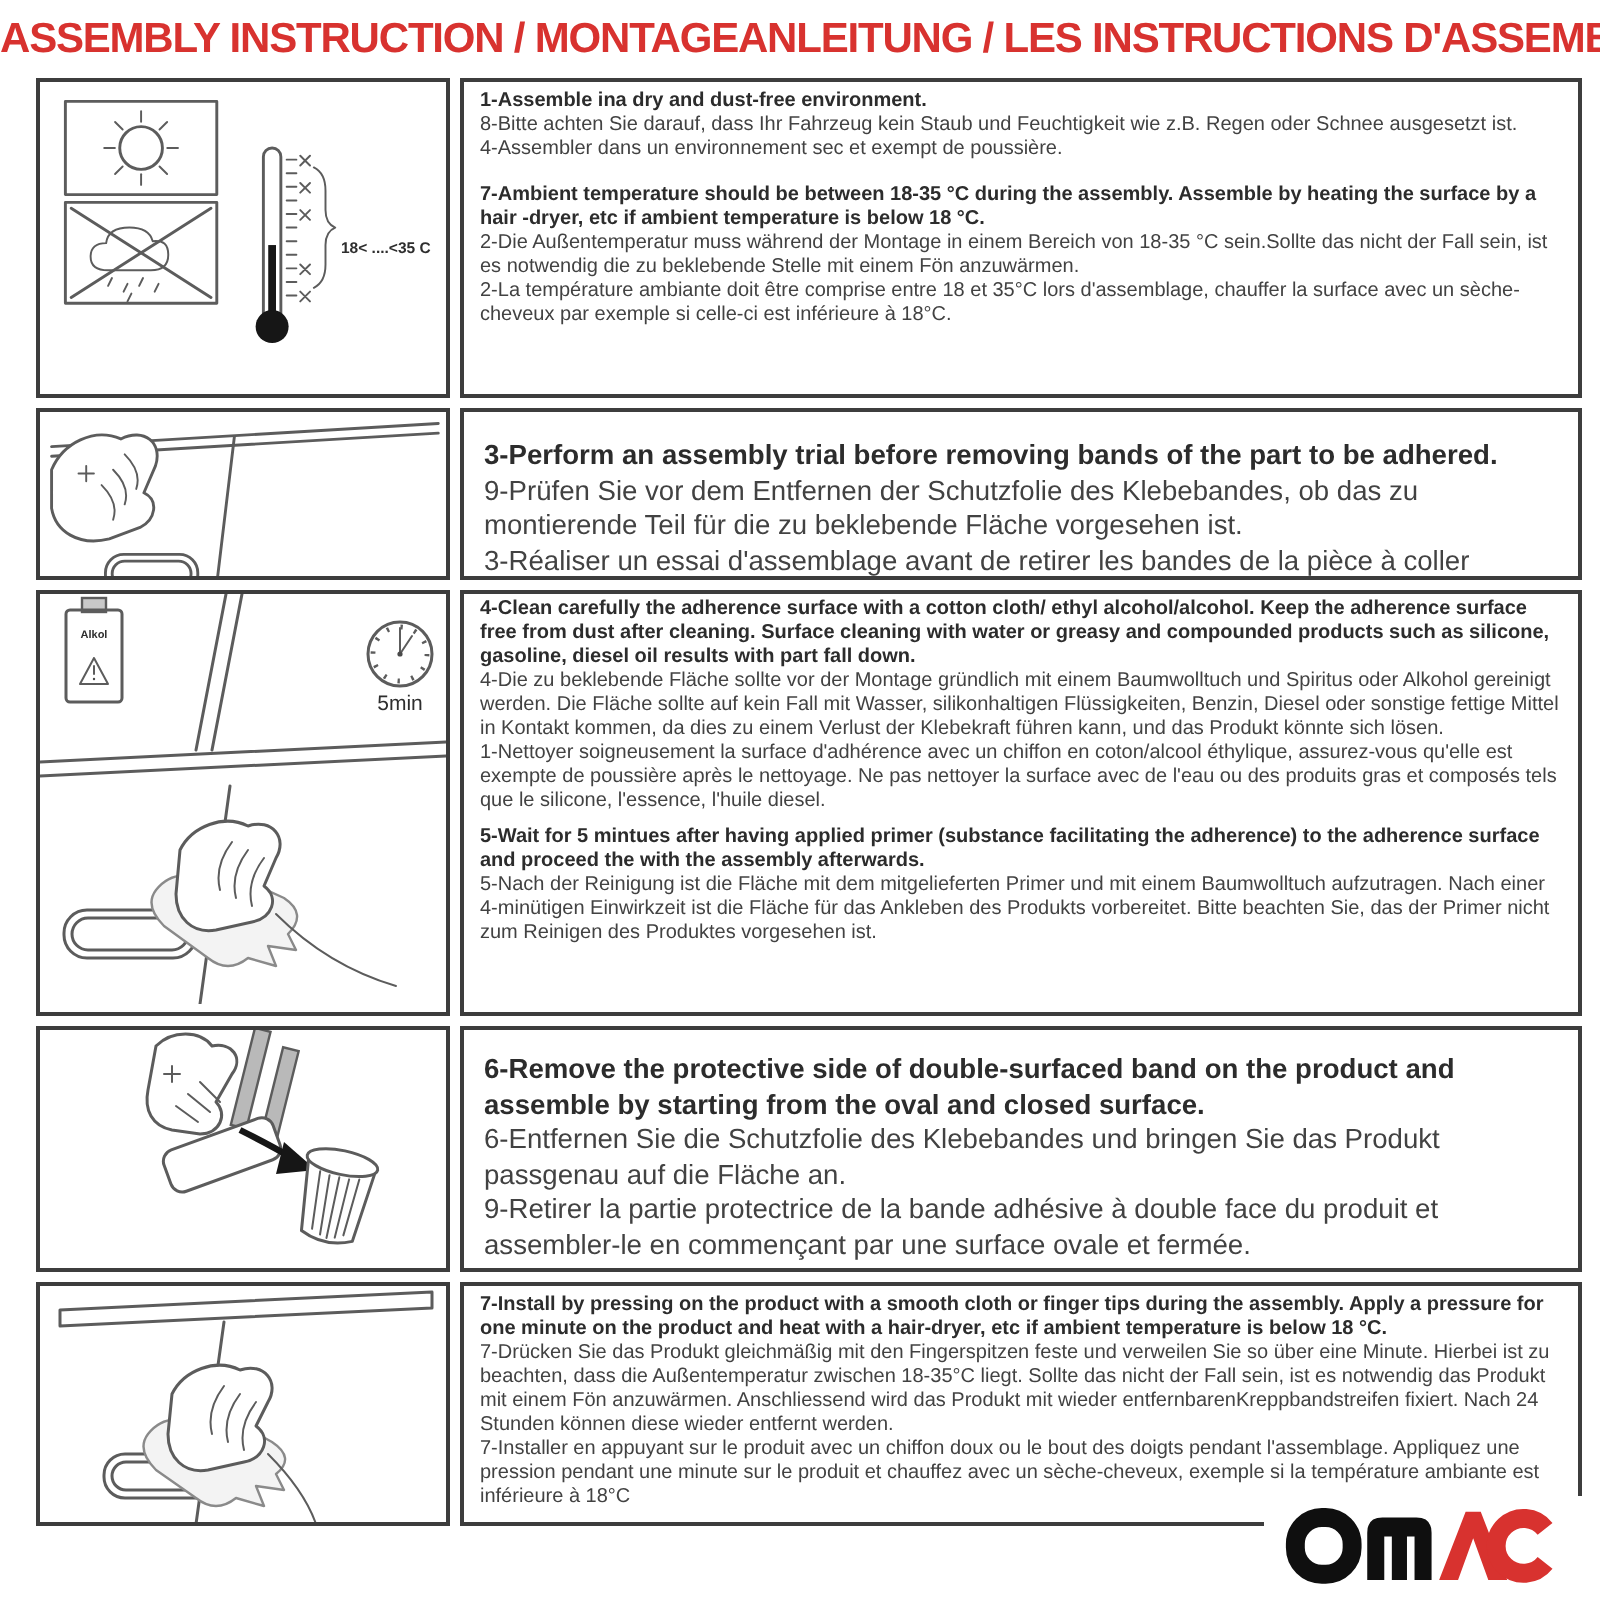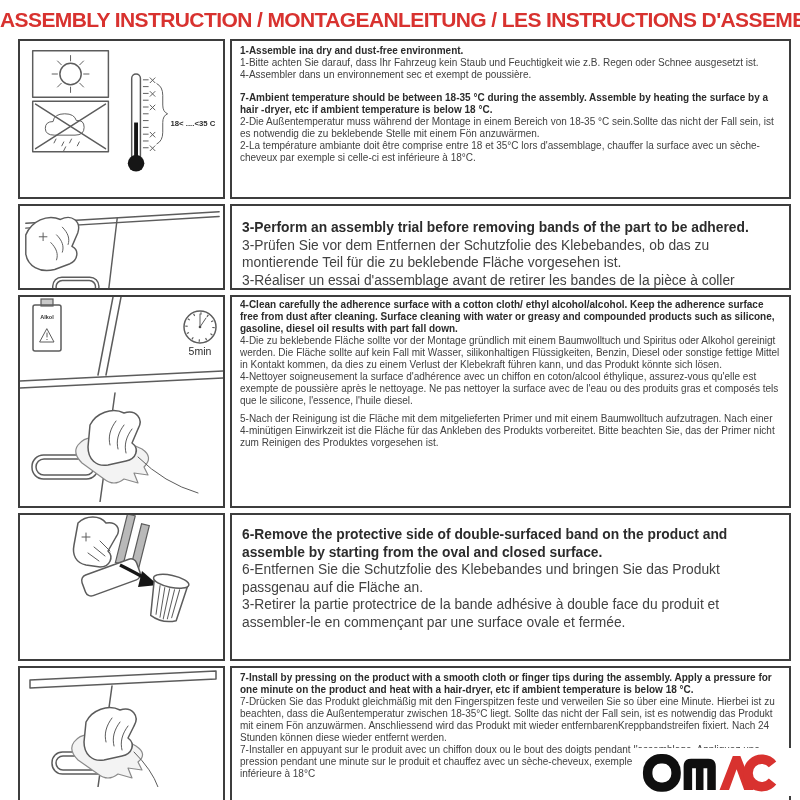--- a/index.html
+++ b/index.html
@@ -17,21 +17,21 @@
   .ill{width:207px;flex:0 0 207px;overflow:hidden;text-align:center;}
   .txt{flex:1;overflow:hidden;color:#424242;}
   .small{font-size:10px;line-height:1.2;padding:4px 8px 0 8px;}
   .r3{padding-top:2px;}
   .big{font-size:13.8px;line-height:1.27;padding:13px 10px 0 10px;}
   .r4{padding-top:11px;}
   p{margin:0;}
   .en{font-weight:700;color:#2c2c2c;}
   .gap{height:11px;}
   .gap-sm{height:6px;}
-  .h1{height:160px}.h2{height:86px}.h3{height:213px}.h4{height:148px}.h5{height:137px}
+  .h1{height:160px}.h2{height:86px}.h3{height:213px}.h4{height:123px}.h5{height:122px}
   svg{display:block;}
   .ln{fill:none;stroke:#5c5c5c;stroke-width:1.5;stroke-linecap:round;stroke-linejoin:round;}
   .fw{fill:#ffffff;stroke:#5c5c5c;stroke-width:1.5;stroke-linejoin:round;}
   .cloth{fill:#f3f3f3;stroke:#8a8a8a;stroke-width:1.2;stroke-linejoin:round;}
   .thin{stroke-width:1;}
   .ink{fill:#161616;}
   .logo-box{
     position:absolute;top:748px;right:8px;width:150px;height:48px;
     background:#fff;padding-left:10px;display:flex;align-items:center;
   }
@@ -81,21 +81,21 @@
           <circle cx="116.5" cy="126" r="8.5" class="ink"></circle>
           <path class="ln thin" d="M124,40 h5 M124,47 h5 M124,54 h5 M124,61 h5 M124,68 h5 M124,75 h5 M124,82 h5 M124,89 h5 M124,96 h5 M124,103 h5 M124,110 h5"></path>
           <path class="ln thin" d="M131,38 l5,5 M131,43 l5,-5 M131,52 l5,5 M131,57 l5,-5 M131,66 l5,5 M131,71 l5,-5 M131,94 l5,5 M131,99 l5,-5 M131,108 l5,5 M131,113 l5,-5"></path>
           <path class="ln thin" d="M138,44 q6,3 6,12 l0,10 q0,7 5,9 q-5,2 -5,9 l0,10 q0,9 -6,12"></path>
           <text class="svg-label" x="152" y="88" font-size="8" font-weight="bold">18&lt; ....&lt;35 C</text>
         </g>
       </svg>
     </div>
     <div class="cell txt small h1">
       <p class="en">1-Assemble ina dry and dust-free environment.</p>
-      <p>1-Bitte achten Sie darauf, dass Ihr Fahrzeug kein Staub und Feuchtigkeit wie z.B. Regen oder Schnee ausgesetzt ist.</p>
+      <p>8-Bitte achten Sie darauf, dass Ihr Fahrzeug kein Staub und Feuchtigkeit wie z.B. Regen oder Schnee ausgesetzt ist.</p>
       <p>4-Assembler dans un environnement sec et exempt de poussière.</p>
       <div class="gap"></div>
       <p class="en">7-Ambient temperature should be between 18-35 °C  during the assembly. Assemble by heating the surface by a hair -dryer, etc if ambient temperature is below 18 °C.</p>
       <p>2-Die Außentemperatur muss während der Montage in einem Bereich von 18-35 °C  sein.Sollte das nicht der Fall sein, ist es notwendig die zu beklebende Stelle mit einem Fön anzuwärmen.</p>
       <p>2-La température ambiante doit être comprise entre 18 et 35°C lors d'assemblage, chauffer la surface avec un sèche-cheveux par exemple si celle-ci est inférieure à 18°C.</p>
     </div>
   </div>
 
   <div class="row">
     <div class="cell ill h2">
@@ -104,21 +104,21 @@
         <path class="ln" d="M97,13 L86,105"></path>
         <rect x="30" y="74" width="48" height="20" rx="9.5" class="fw"></rect>
         <rect x="33.5" y="77.5" width="41" height="13" rx="6.5" class="ln"></rect>
         <path class="fw" d="M2,30 C8,16 24,8 38,14 C50,8 60,16 56,28 L50,42 C58,46 56,56 48,60 L32,66 C16,70 4,62 2,50 Z"></path>
         <path class="ln thin" d="M40,22 C46,28 48,34 46,40 M34,30 C40,36 42,42 40,48 M28,38 C34,44 36,50 34,56"></path>
         <path class="ln thin" d="M20,28 l0,8 M16,32 l8,0"></path>
       </svg>
     </div>
     <div class="cell txt big h2">
       <p class="en">3-Perform an assembly trial before removing bands of the part to be adhered.</p>
-      <p>3-Prüfen Sie vor dem Entfernen der Schutzfolie des Klebebandes, ob das zu montierende Teil für die zu beklebende Fläche vorgesehen ist.</p>
+      <p>9-Prüfen Sie vor dem Entfernen der Schutzfolie des Klebebandes, ob das zu montierende Teil für die zu beklebende Fläche vorgesehen ist.</p>
       <p>3-Réaliser un essai d'assemblage avant de retirer les bandes de la pièce à coller</p>
     </div>
   </div>
 
   <div class="row">
     <div class="cell ill h3">
       <svg viewBox="0 0 203 205" width="203" height="205">
         <g>
           <rect x="21" y="2" width="12" height="7" fill="#c9c9c9" stroke="#5c5c5c" stroke-width="1.2"></rect>
           <rect x="13" y="8" width="28" height="46" rx="2" class="ln"></rect>
@@ -143,22 +143,23 @@
           <path class="cloth" d="M58,148 Q66,138 78,142 Q90,136 100,142 L122,152 Q134,160 124,170 L128,178 L114,176 L118,186 L104,182 Q94,190 84,182 L62,166 Q52,156 58,148 Z"></path>
           <path class="fw" d="M70,128 C76,116 92,110 104,116 C116,112 124,122 118,132 L112,146 C120,152 116,162 106,164 L88,168 C76,170 68,162 68,150 Z"></path>
           <path class="ln thin" d="M96,124 C90,132 88,140 90,148 M104,128 C98,136 96,144 98,152 M112,132 C106,140 104,148 106,156"></path>
           <path class="ln thin" d="M118,160 Q144,186 178,196"></path>
         </g>
       </svg>
     </div>
     <div class="cell txt small r3 h3">
       <p class="en">4-Clean carefully the adherence surface with a cotton cloth/ ethyl alcohol/alcohol. Keep the adherence surface free from dust after cleaning. Surface cleaning with water or greasy and compounded products such as silicone, gasoline, diesel oil results with part fall down.</p>
       <p>4-Die zu beklebende Fläche sollte vor der Montage gründlich mit einem Baumwolltuch und Spiritus oder Alkohol gereinigt werden. Die Fläche sollte auf kein Fall mit Wasser, silikonhaltigen Flüssigkeiten, Benzin, Diesel oder sonstige fettige Mittel in Kontakt kommen, da dies zu einem Verlust der Klebekraft führen kann, und das Produkt könnte sich lösen.</p>
-      <p>4-Nettoyer soigneusement la surface d'adhérence avec un chiffon en coton/alcool éthylique, assurez-vous qu'elle est exempte de poussière après le nettoyage. Ne pas nettoyer la surface avec de l'eau ou des produits gras et composés tels que le silicone, l'essence, l'huile diesel.</p>
+      <p>1-Nettoyer soigneusement la surface d'adhérence avec un chiffon en coton/alcool éthylique, assurez-vous qu'elle est exempte de poussière après le nettoyage. Ne pas nettoyer la surface avec de l'eau ou des produits gras et composés tels que le silicone, l'essence, l'huile diesel.</p>
       <div class="gap-sm"></div>
+      <p class="en">5-Wait for 5 mintues after having applied primer (substance facilitating the adherence) to the adherence surface and proceed the with the assembly afterwards.</p>
       <p>5-Nach der Reinigung ist die Fläche mit dem mitgelieferten Primer und mit einem Baumwolltuch aufzutragen. Nach einer 4-minütigen Einwirkzeit ist die Fläche für das Ankleben des Produkts vorbereitet. Bitte beachten Sie, das der Primer nicht zum Reinigen des Produktes vorgesehen ist.</p>
     </div>
   </div>
 
   <div class="row">
     <div class="cell ill h4">
       <svg viewBox="0 0 203 115" width="203" height="115">
         <g transform="rotate(14 108 30)">
           <rect x="100" y="0" width="8" height="50" fill="#b9b9b9" stroke="#5c5c5c" stroke-width="1.2"></rect>
           <rect x="116" y="6" width="8" height="50" fill="#b9b9b9" stroke="#5c5c5c" stroke-width="1.2"></rect>
@@ -174,21 +175,21 @@
         <g transform="translate(134,56) rotate(12)">
           <path class="fw" d="M2,8 L6,44 Q19,50 32,44 L36,8 Z"></path>
           <path class="ln thin" d="M9,13 L11,42 M14,14 L15.5,44 M19,14 L19,45 M24,14 L23,44 M29,13 L27,42"></path>
           <ellipse cx="19" cy="6.5" rx="18" ry="6" class="fw"></ellipse>
         </g>
       </svg>
     </div>
     <div class="cell txt big r4 h4">
       <p class="en">6-Remove the protective side of double-surfaced band on the product and assemble by starting from the oval and closed surface.</p>
       <p>6-Entfernen Sie die Schutzfolie des Klebebandes und bringen Sie das Produkt passgenau auf die Fläche an.</p>
-      <p>3-Retirer la partie protectrice de la bande adhésive à double face du produit et assembler-le en commençant par une surface ovale et fermée.</p>
+      <p>9-Retirer la partie protectrice de la bande adhésive à double face du produit et assembler-le en commençant par une surface ovale et fermée.</p>
     </div>
   </div>
 
   <div class="row">
     <div class="cell ill h5">
       <svg viewBox="0 0 203 119" width="203" height="119">
         <path class="ln" d="M10,12 L196,3 M10,20 L196,11 M10,12 L10,20 M196,3 L196,11"></path>
         <path class="ln" d="M92,18 L78,119"></path>
         <rect x="32" y="84" width="60" height="22" rx="10.5" class="fw"></rect>
         <rect x="36" y="88" width="52" height="14" rx="7" class="ln"></rect>

